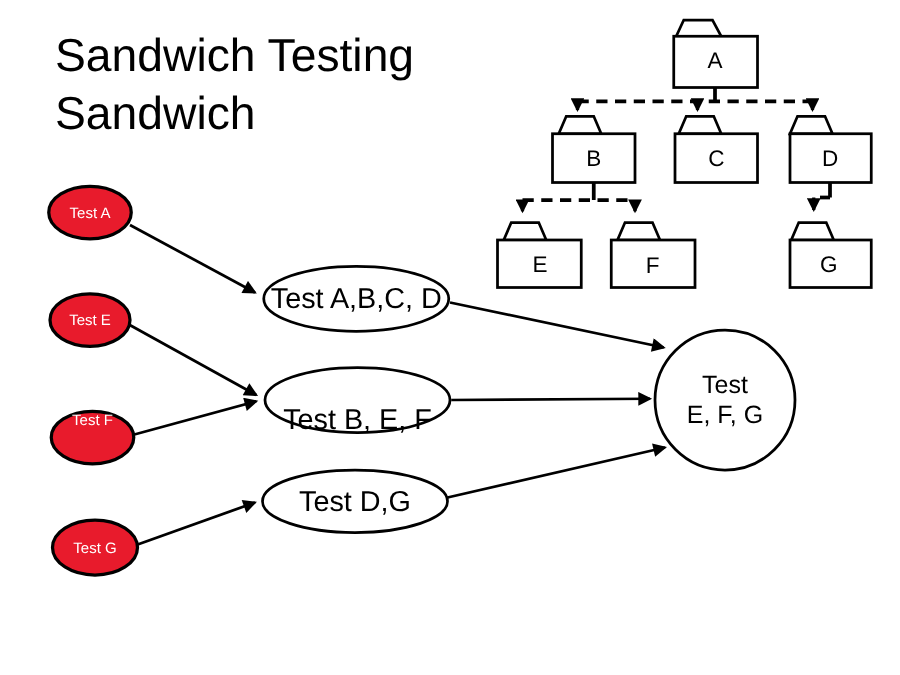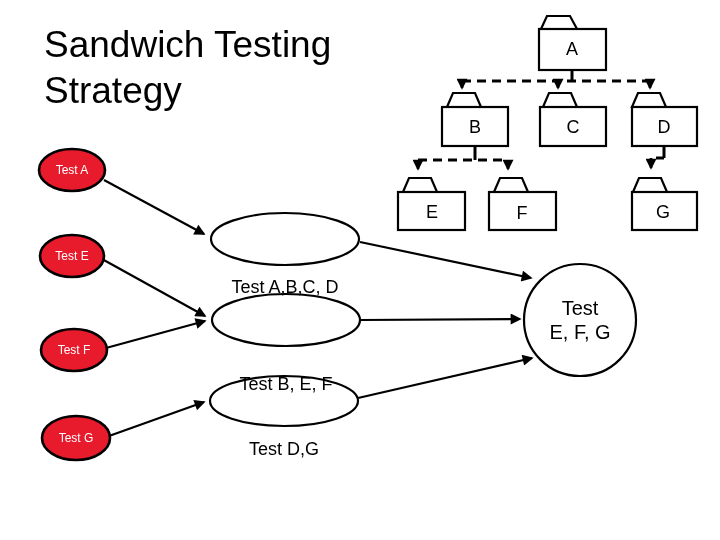--- a/index.html
+++ b/index.html
@@ -21,21 +21,21 @@
     position: absolute; left: 44px; top: 22px;
     font-size: 37px; line-height: 46px; color: var(--text);
     letter-spacing: 0px; font-weight: 400;
   }
   .lbl {
     position: absolute; transform: translate(-50%, -50%);
     white-space: nowrap; color: var(--text); text-align: center;
   }
   .folder-lbl { font-size: 18px; }
   .unit-lbl { font-size: 12px; color: #ffffff; }
-  .integration-lbl { font-size: 18px; margin-top: 48px; }
+  .integration-lbl { font-size: 23px; }
   .system-lbl { font-size: 20px; line-height: 24px; }
 </style>
 </head>
 <body>
 
 <div class="slide">
 
   <svg class="diagram" width="720" height="540" viewBox="0 0 720 540">
     <defs>
       <marker id="arrow" markerUnits="userSpaceOnUse" markerWidth="13" markerHeight="11" viewBox="0 0 10 10" refX="8.5" refY="5" orient="auto">
@@ -109,34 +109,34 @@
     <g stroke="#000" stroke-width="2.2" fill="#fff">
       <ellipse cx="285" cy="239" rx="74" ry="26"></ellipse>
       <ellipse cx="286" cy="320" rx="74" ry="26"></ellipse>
       <ellipse cx="284" cy="401" rx="74" ry="25"></ellipse>
       <circle cx="580" cy="320" r="56"></circle>
     </g>
   </svg>
 
   <div class="title">
     <div>Sandwich Testing</div>
-    <div>Strategy</div>
+    <div>Sandwich</div>
   </div>
 
   <div class="lbl folder-lbl" style="left:572px;top:49px">A</div>
   <div class="lbl folder-lbl" style="left:475px;top:127px">B</div>
   <div class="lbl folder-lbl" style="left:573px;top:127px">C</div>
   <div class="lbl folder-lbl" style="left:664px;top:127px">D</div>
   <div class="lbl folder-lbl" style="left:432px;top:212px">E</div>
   <div class="lbl folder-lbl" style="left:522px;top:213px">F</div>
   <div class="lbl folder-lbl" style="left:663px;top:212px">G</div>
 
   <div class="lbl unit-lbl" style="left:72px;top:170px">Test A</div>
   <div class="lbl unit-lbl" style="left:72px;top:256px">Test E</div>
-  <div class="lbl unit-lbl" style="left:74px;top:350px">Test F</div>
+  <div class="lbl unit-lbl" style="left:74px;top:336px">Test F</div>
   <div class="lbl unit-lbl" style="left:76px;top:438px">Test G</div>
 
   <div class="lbl integration-lbl" style="left:285px;top:239px">Test A,B,C, D</div>
   <div class="lbl integration-lbl" style="left:286px;top:336px">Test B, E, F</div>
   <div class="lbl integration-lbl" style="left:284px;top:401px">Test D,G</div>
 
   <div class="lbl system-lbl" style="left:580px;top:320px">
     <div>Test</div>
     <div>E, F, G</div>
   </div>

